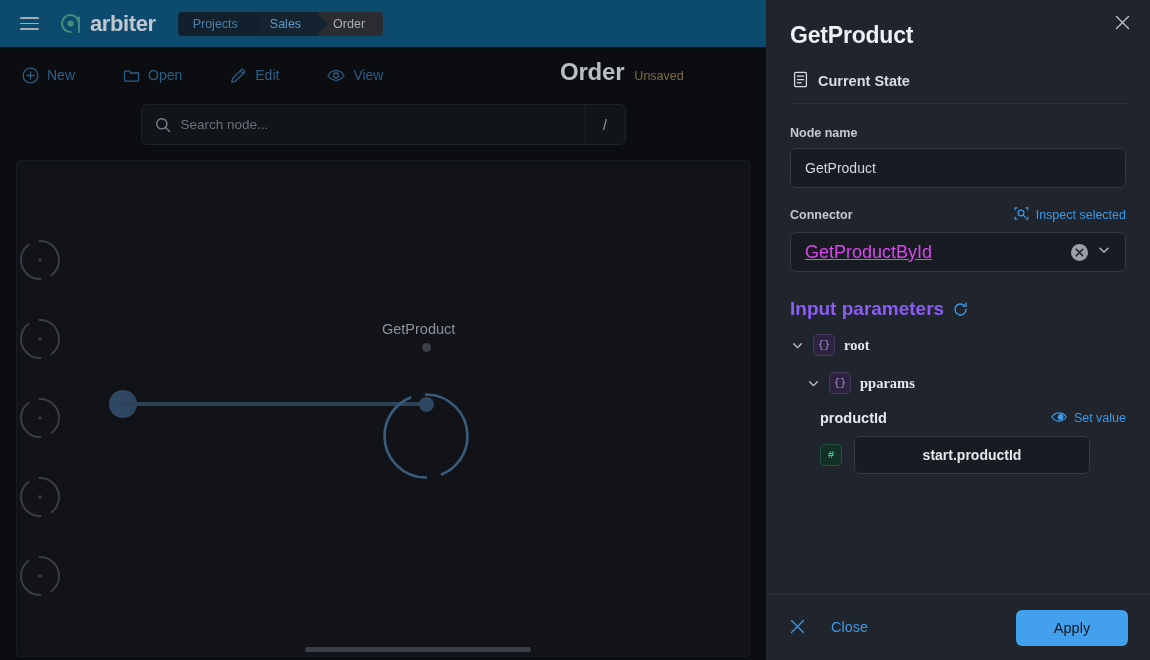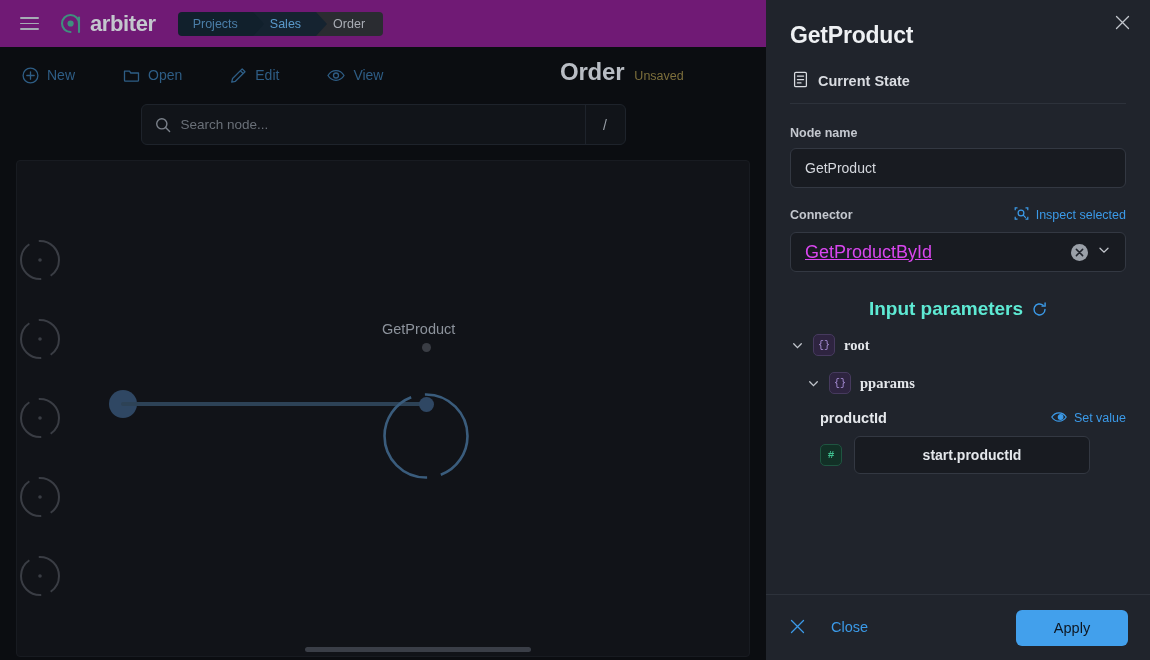--- a/index.html
+++ b/index.html
@@ -7,21 +7,21 @@
     width: 1150px; height: 660px;
     background: #0b0d11;
     font-family: "Liberation Sans", sans-serif;
     overflow: hidden;
   }
   .app { position: relative; width: 1150px; height: 660px; }
 
   
   .topbar {
     position: absolute; left: 0; top: 0; width: 1150px; height: 47px;
-    background: #701a75;
+    background: #0c4a6e;
     display: flex; align-items: center; gap: 0;
   }
   .hamburger {
     width: 34px; height: 34px; margin-left: 12px;
     display: flex; flex-direction: column; justify-content: center;
     align-items: center; gap: 4px; cursor: pointer;
   }
   .hamburger span { display:block; width: 19px; height: 1.6px; background: #a6abb5; border-radius: 1px; }
 
   .logo { display: flex; align-items: center; gap: 7px; margin-left: 12px; }
@@ -170,21 +170,21 @@
   }
   .select-box .val { flex: 1; color: #d946ef; font-size: 18px; text-decoration: underline; }
   .clear-chip {
     width: 17px; height: 17px; border-radius: 50%; background: #9aa0a8;
     display: flex; align-items: center; justify-content: center; margin-right: 9px;
     cursor: pointer;
   }
 
   .section-title {
     display: flex; align-items: center; gap: 9px;
-    font-size: 19px; font-weight: 700; color: #5eead4; margin: 26px 0 14px 0; justify-content: center;
+    font-size: 19px; font-weight: 700; color: #8b5cf6; margin: 26px 0 14px 0;
   }
   .refresh-ic { cursor: pointer; display: flex; }
 
   .tree-row { display: flex; align-items: center; gap: 9px; margin-bottom: 16px; }
   .tree-row.lvl2 { margin-left: 16px; }
   .caret { width: 14px; height: 14px; display:flex; align-items:center; justify-content:center; cursor: pointer; }
   .badge-obj {
     width: 22px; height: 22px; border-radius: 5px; background: #2e2440;
     border: 1px solid #463a5e; color: #a98fd8;
     display: flex; align-items: center; justify-content: center;

